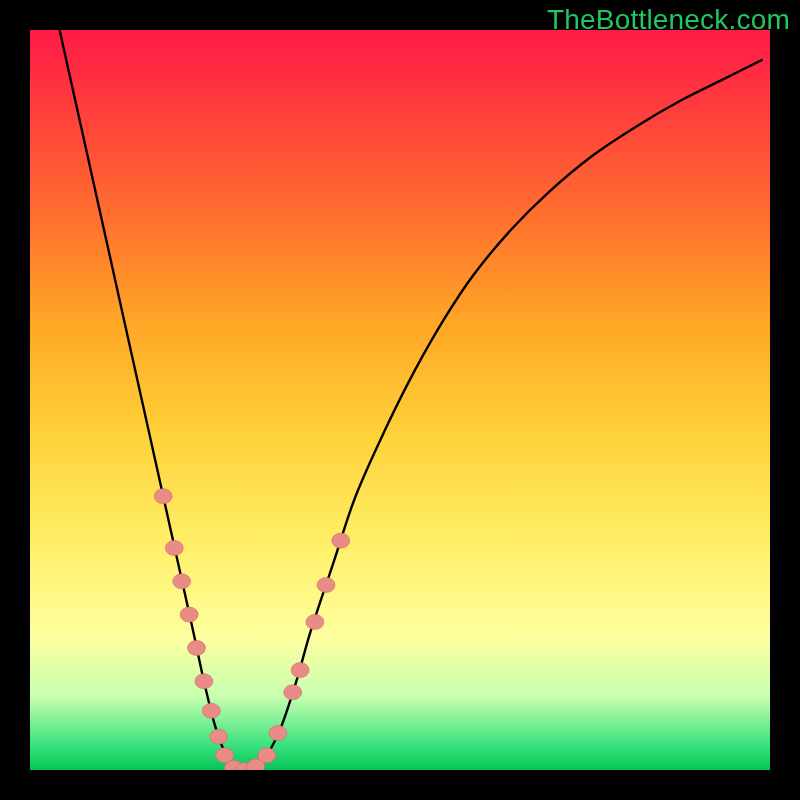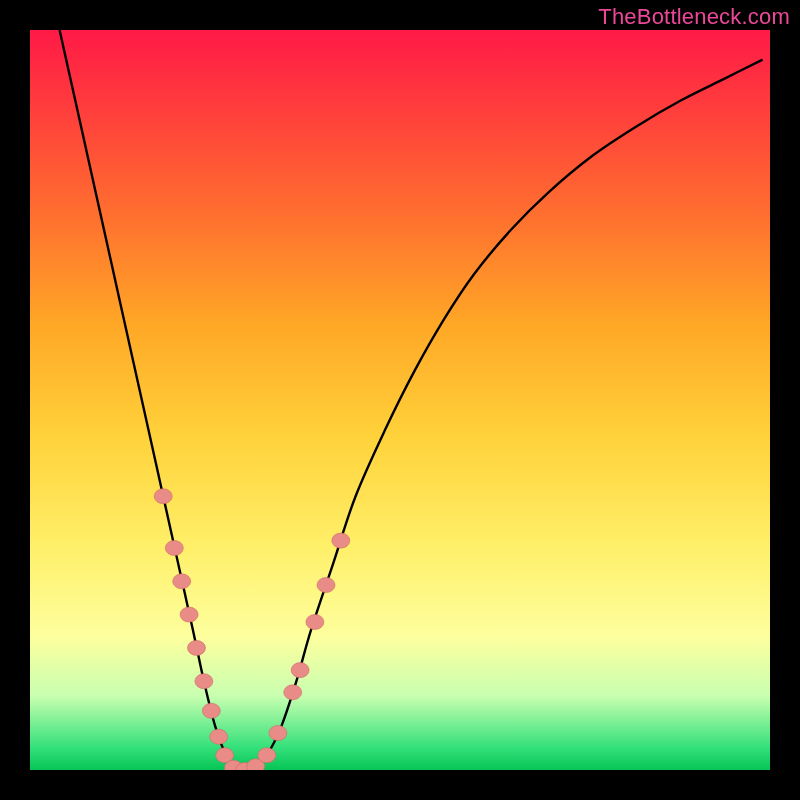--- a/index.html
+++ b/index.html
@@ -36,22 +36,22 @@
       #fdff9e 82%,
       #c8ffb0 90%,
       #33e07a 97%,
       #07c455 100%
     );
   }
   .watermark {
     position: absolute;
     top: 4px;
     right: 10px;
-    color: #ec4899;
-    font-size: 22px;
+    color: #22c55e;
+    font-size: 28px;
     font-weight: 500;
     letter-spacing: 0.2px;
     user-select: none;
   }
   svg.curve {
     position: absolute;
     left: 0;
     top: 0;
     width: 740px;
     height: 740px;

